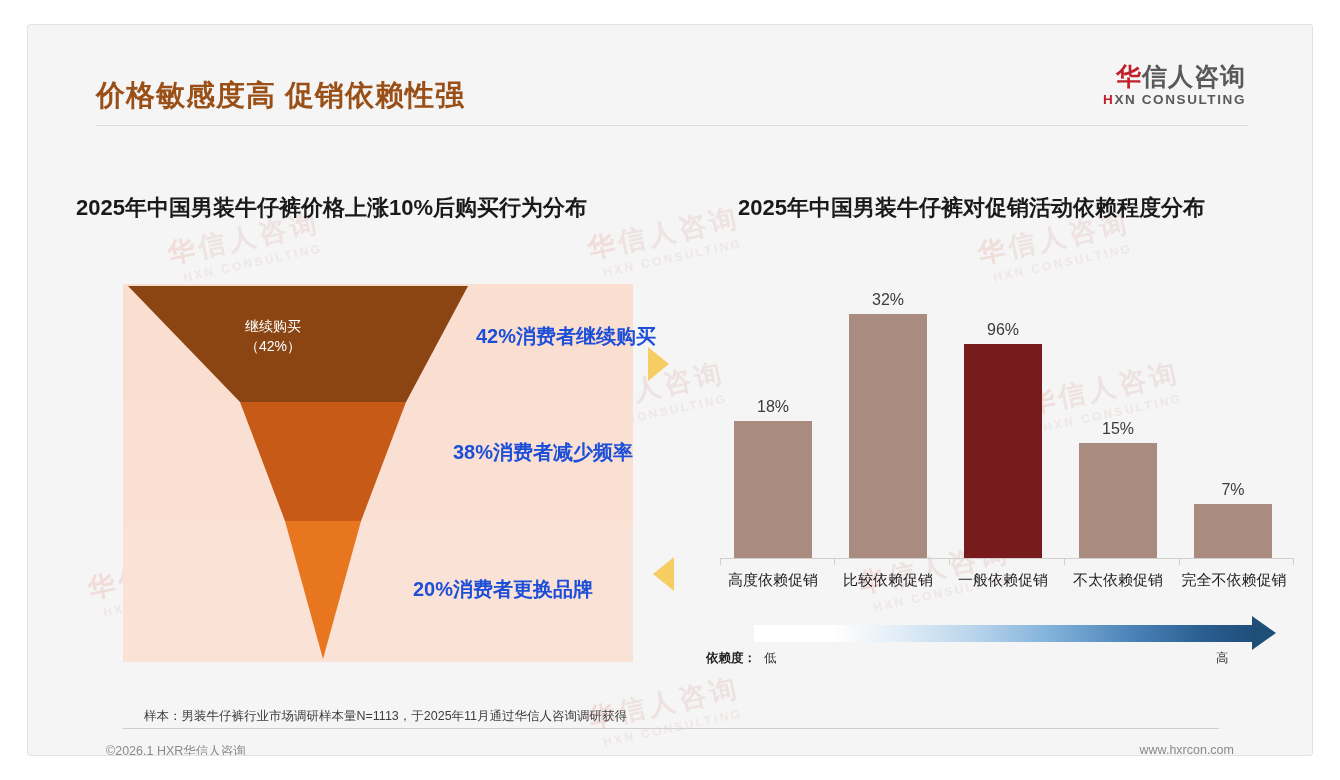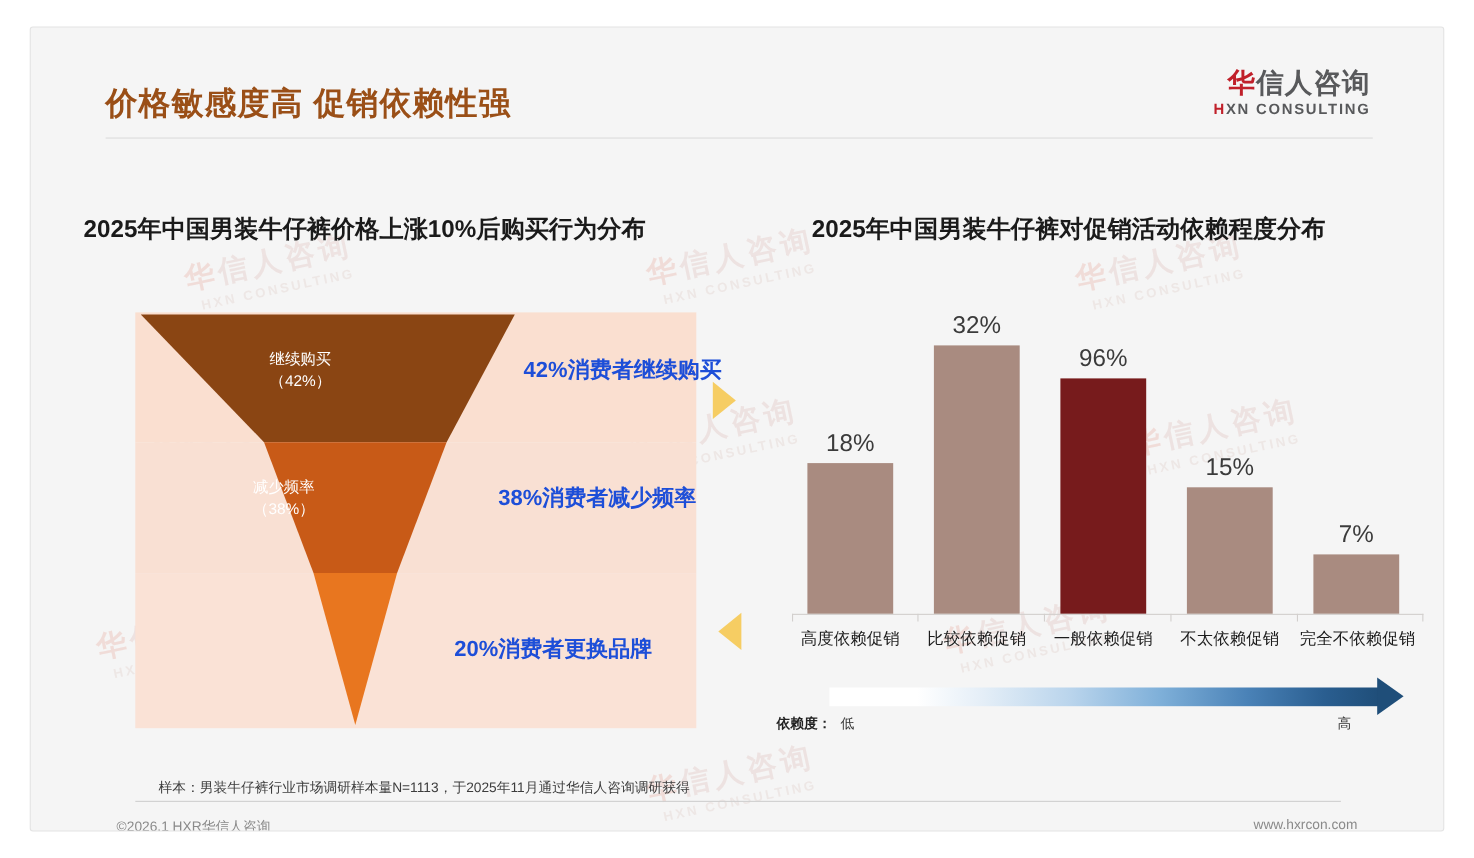--- a/index.html
+++ b/index.html
@@ -100,21 +100,21 @@
   
   .bar-wrap{position:absolute;left:688px;top:258px;width:580px;height:320px;}
   .bc-plot{position:absolute;left:0;top:0;width:580px;height:275px;}
   .bc-axis{position:absolute;left:4px;top:275px;width:574px;height:1px;background:#d2cfcd;}
   .bc-tick{position:absolute;top:275px;width:1px;height:7px;background:#d2cfcd;}
   .bar-col{position:absolute;bottom:0;width:78px;}
   .bar{position:absolute;bottom:0;left:0;width:78px;background:#a98b80;}
   .bar.hl{background:#771b1c;}
   .bar-val{
     position:absolute;left:0;width:78px;text-align:center;
-    font-size:22px;color:#3b3b3b;
+    font-size:16px;color:#3b3b3b;
   }
   .bc-cat{
     position:absolute;top:288px;width:116px;text-align:center;
     font-size:15px;color:#1c1c1c;white-space:nowrap;
   }
 
   
   .leg{position:absolute;left:688px;top:594px;width:580px;height:60px;}
   .leg-bar{
     position:absolute;left:38px;top:6px;width:500px;height:17px;
@@ -210,24 +210,20 @@
         <polygon points="5,2 345,2 283,118 117,118" fill="#8a4513"></polygon>
         <polygon points="117,118 283,118 238,237 162,237" fill="#c85a17"></polygon>
         <polygon points="162,237 238,237 200,375" fill="#e8761f"></polygon>
       </svg>
     </div>
 
     <div class="fn-lbl l1">
       <span>继续购买</span><br>
       <span>（42%）</span>
     </div>
-    <div class="fn-lbl l2">
-      <span>减少频率</span><br>
-      <span>（38%）</span>
-    </div>
 
     <div class="fn-note n1">42%消费者继续购买</div>
     <div class="fn-note n2">38%消费者减少频率</div>
     <div class="fn-note n3">20%消费者更换品牌</div>
 
     <div class="tri right"></div>
     <div class="tri left"></div>
 
     <div class="bar-wrap">
       <div class="bc-plot">

